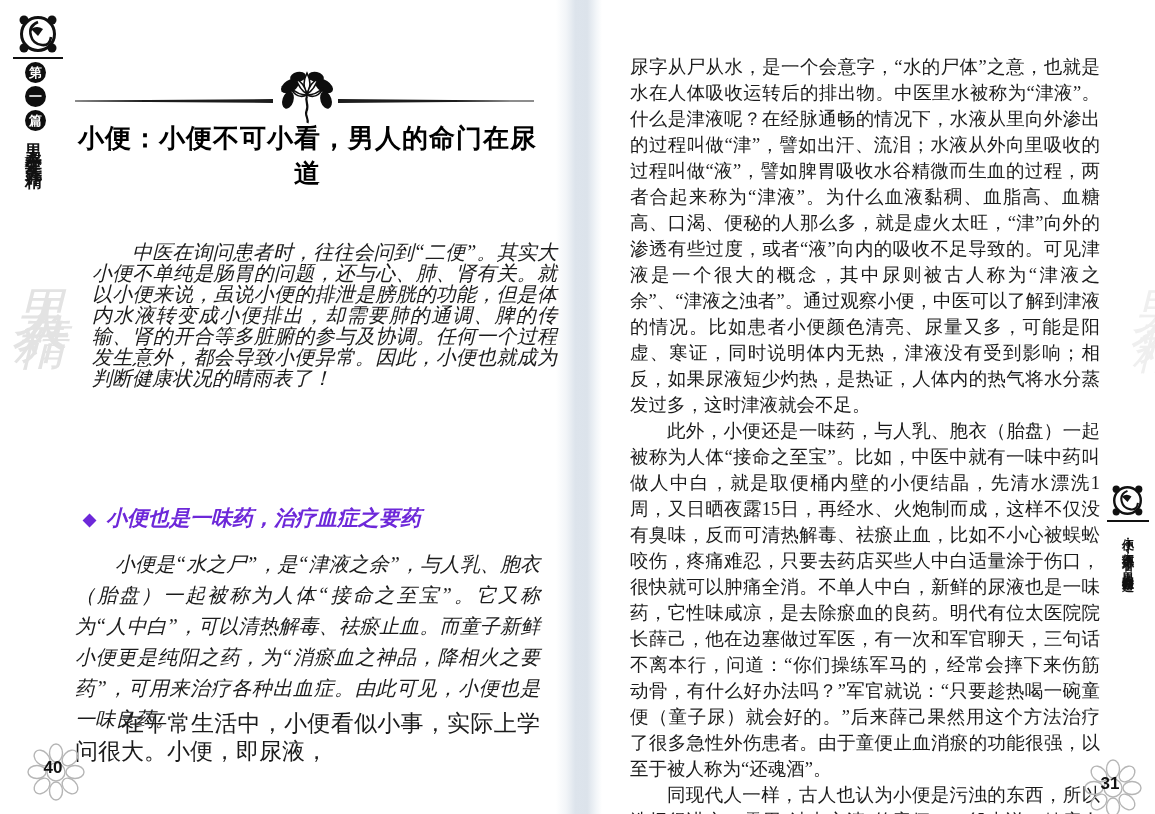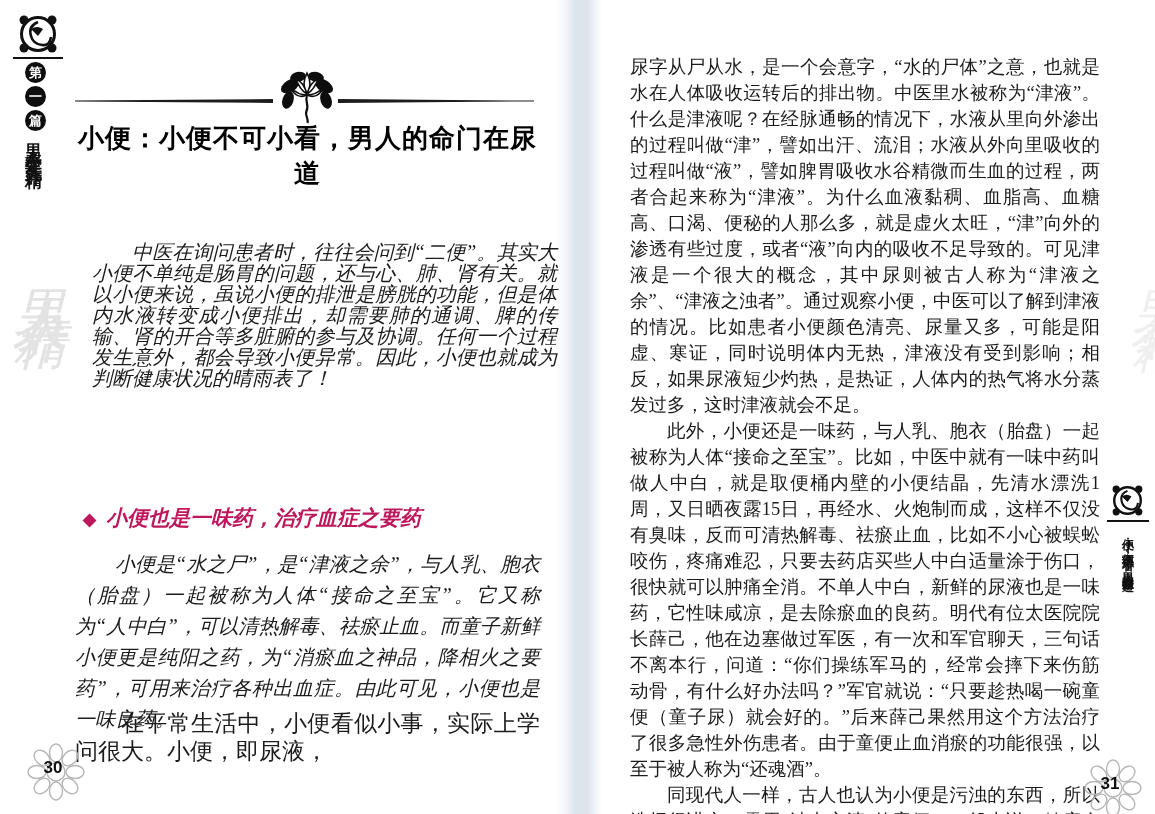--- a/index.html
+++ b/index.html
@@ -53,21 +53,21 @@
   }
 
   
   .para { text-align:justify; }
   .para-intro {
     position:absolute; left:92px; top:242px; width:465px;
     font-size:20px; line-height:21px; text-indent:2em; font-style:italic;
   }
   .section-heading {
     position:absolute; left:83px; top:504px; width:457px;
-    font-size:21px; font-weight:bold; font-style:italic; color:#be185d;
+    font-size:21px; font-weight:bold; font-style:italic; color:#6d28d9;
   }
   .section-heading .bullet { font-style:normal; font-size:17px; margin-right:10px; }
   .para-kai {
     position:absolute; left:75px; top:549px; width:465px;
     font-size:20px; line-height:31px; text-indent:2em; font-style:italic;
   }
   .para-song {
     position:absolute; left:75px; top:710px; width:465px;
     font-size:23px; line-height:28px; text-indent:2em;
   }
@@ -172,21 +172,21 @@
           <ellipse cx="30" cy="49" rx="6.5" ry="9"></ellipse>
           <ellipse cx="11" cy="30" rx="9" ry="6.5"></ellipse>
           <ellipse cx="49" cy="30" rx="9" ry="6.5"></ellipse>
           <ellipse cx="16" cy="16" rx="6.5" ry="9" transform="rotate(-45 16 16)"></ellipse>
           <ellipse cx="44" cy="16" rx="6.5" ry="9" transform="rotate(45 44 16)"></ellipse>
           <ellipse cx="16" cy="44" rx="6.5" ry="9" transform="rotate(45 16 44)"></ellipse>
           <ellipse cx="44" cy="44" rx="6.5" ry="9" transform="rotate(-45 44 44)"></ellipse>
           <circle cx="30" cy="30" r="9"></circle>
         </g>
       </svg>
-      <span class="num">30</span>
+      <span class="num">40</span>
     </div>
   </div>
 
   <div>
 
     <span class="watermark wm-right">男人养精</span>
 
     <div class="right-text">
       <p>尿字从尸从水，是一个会意字，“水的尸体”之意，也就是水在人体吸收运转后的排出物。中医里水被称为“津液”。什么是津液呢？在经脉通畅的情况下，水液从里向外渗出的过程叫做“津”，譬如出汗、流泪；水液从外向里吸收的过程叫做“液”，譬如脾胃吸收水谷精微而生血的过程，两者合起来称为“津液”。为什么血液黏稠、血脂高、血糖高、口渴、便秘的人那么多，就是虚火太旺，“津”向外的渗透有些过度，或者“液”向内的吸收不足导致的。可见津液是一个很大的概念，其中尿则被古人称为“津液之余”、“津液之浊者”。通过观察小便，中医可以了解到津液的情况。比如患者小便颜色清亮、尿量又多，可能是阳虚、寒证，同时说明体内无热，津液没有受到影响；相反，如果尿液短少灼热，是热证，人体内的热气将水分蒸发过多，这时津液就会不足。</p>
       <p class="indent">此外，小便还是一味药，与人乳、胞衣（胎盘）一起被称为人体“接命之至宝”。比如，中医中就有一味中药叫做人中白，就是取便桶内壁的小便结晶，先清水漂洗1周，又日晒夜露15日，再经水、火炮制而成，这样不仅没有臭味，反而可清热解毒、祛瘀止血，比如不小心被蜈蚣咬伤，疼痛难忍，只要去药店买些人中白适量涂于伤口，很快就可以肿痛全消。不单人中白，新鲜的尿液也是一味药，它性味咸凉，是去除瘀血的良药。明代有位太医院院长薛己，他在边塞做过军医，有一次和军官聊天，三句话不离本行，问道：“你们操练军马的，经常会摔下来伤筋动骨，有什么好办法吗？”军官就说：“只要趁热喝一碗童便（童子尿）就会好的。”后来薛己果然用这个方法治疗了很多急性外伤患者。由于童便止血消瘀的功能很强，以至于被人称为“还魂酒”。</p>

